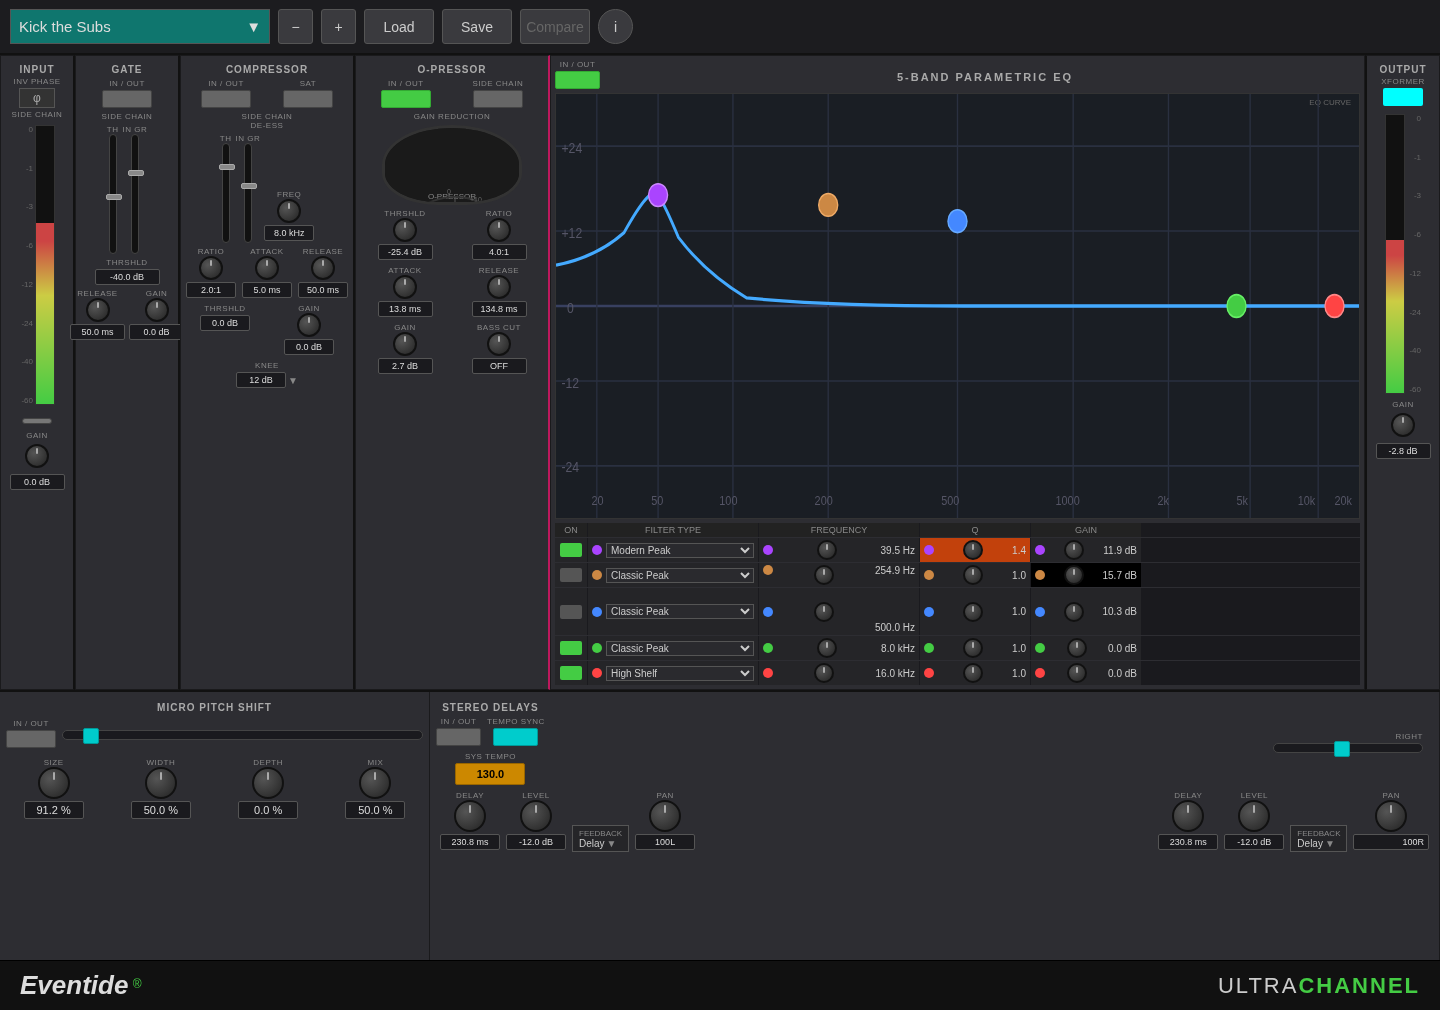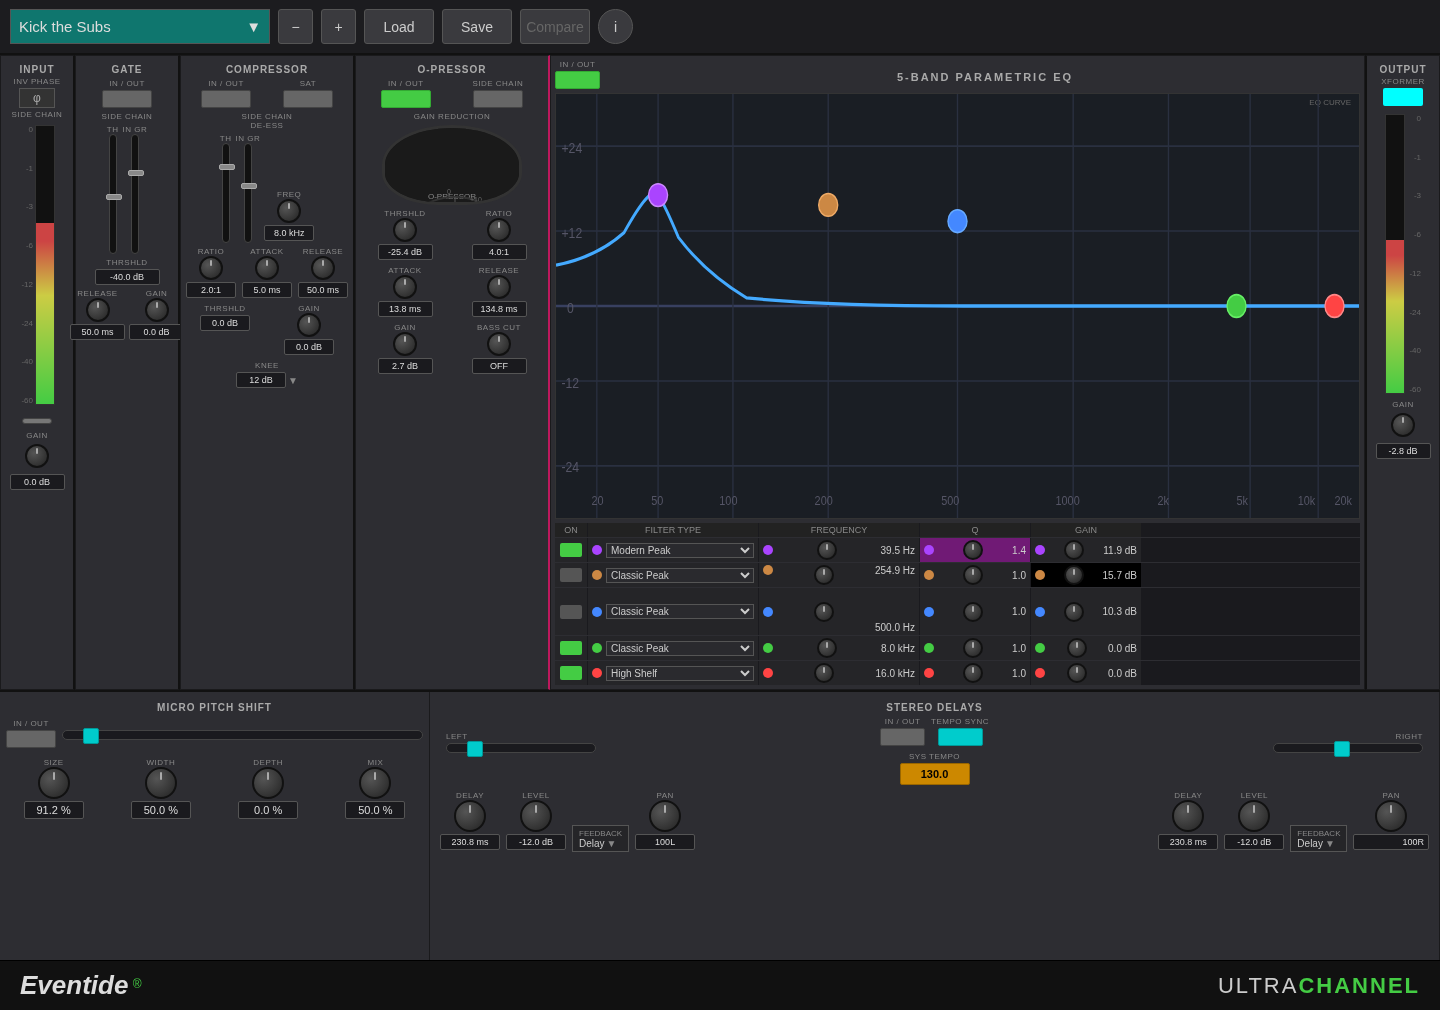--- a/index.html
+++ b/index.html
@@ -654,21 +654,21 @@
             <div style="width:10px; height:10px; border-radius:50%; background:#aa44ff;"></div>
             <select style="background:#2a2a2e; border:1px solid #555; color:#ccc; font-size:10px; flex:1; cursor:pointer;">
               <option>Modern Peak</option>
             </select>
           </div>
           <div style="background:#252528; display:flex; align-items:center; gap:4px; padding:2px 4px;">
             <div style="width:10px; height:10px; border-radius:50%; background:#aa44ff;"></div>
             <div class="knob-small" style="width:20px; height:20px;"></div>
             <span style="color:#ccc; font-size:10px;">39.5 Hz</span>
           </div>
-          <div style="background:#701a75; display:flex; align-items:center; gap:4px; padding:2px 4px;">
+          <div style="background:#c2410c; display:flex; align-items:center; gap:4px; padding:2px 4px;">
             <div style="width:10px; height:10px; border-radius:50%; background:#aa44ff;"></div>
             <div class="knob-small" style="width:20px; height:20px;"></div>
             <span style="color:#ccc; font-size:10px;">1.4</span>
           </div>
           <div style="background:#252528; display:flex; align-items:center; gap:4px; padding:2px 4px;">
             <div style="width:10px; height:10px; border-radius:50%; background:#aa44ff;"></div>
             <div class="knob-small" style="width:20px; height:20px;"></div>
             <span style="color:#ccc; font-size:10px;">11.9 dB</span>
           </div>
         </div>
@@ -843,26 +843,20 @@
           <div class="mini-label">MIX</div>
           <div class="knob"></div>
           <span class="value-display">50.0 %</span>
         </div>
       </div>
     </div>
 
     <div class="bottom-section stereo-delays" style="flex:1; display:flex; flex-direction:column;">
       <div style="display:flex; align-items:center; justify-content:space-between; margin-bottom:4px;">
 
-        <div style="flex:1; display:flex; flex-direction:column; align-items:flex-start; padding-left:10px;">
-          <span class="mini-label">LEFT</span>
-          <div style="width:150px; height:10px; background:#1a1a1e; border:1px solid #444; border-radius:5px; position:relative; cursor:pointer; margin-top:2px;">
-            <div style="position:absolute; left:20px; top:-3px; width:16px; height:16px; background:#0cc; border:1px solid #099; border-radius:2px; cursor:pointer;"></div>
-          </div>
-        </div>
 
         <div style="display:flex; flex-direction:column; align-items:center; gap:2px;">
           <span class="section-label">STEREO DELAYS</span>
           <div style="display:flex; gap:6px; align-items:center;">
             <div class="col">
               <div class="mini-label">IN / OUT</div>
               <div class="gray-btn" style="width:45px;"></div>
             </div>
             <div class="col">
               <div class="mini-label">TEMPO SYNC</div>

